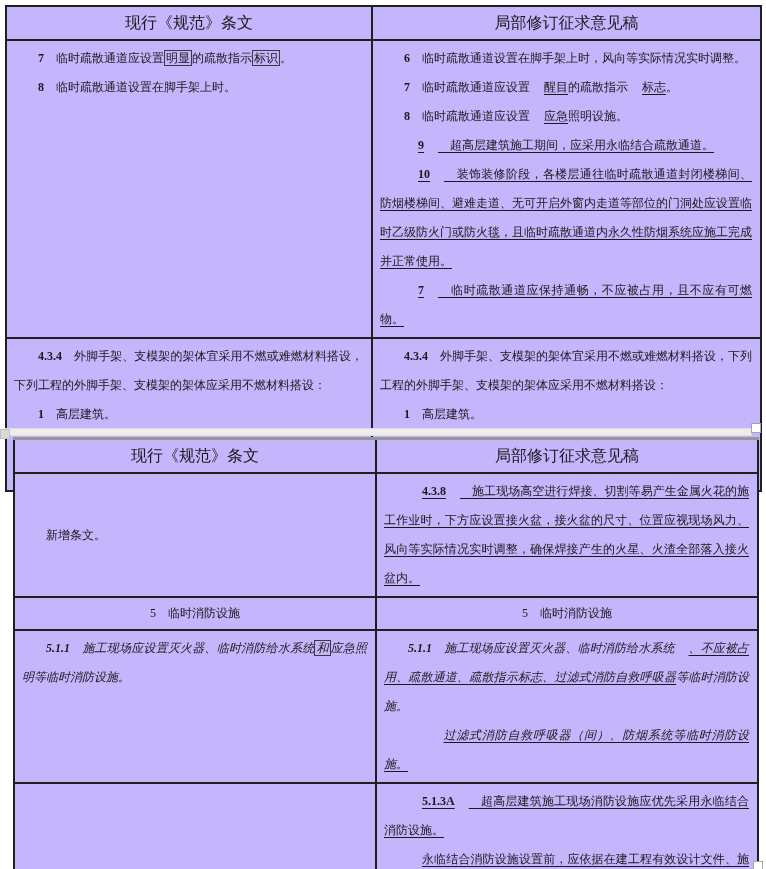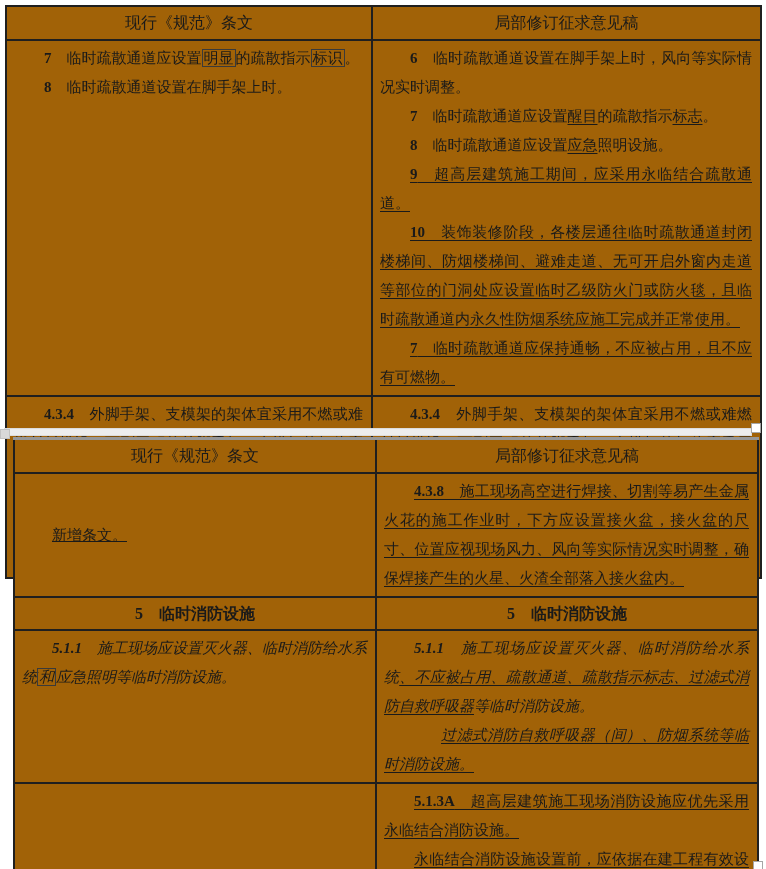--- a/index.html
+++ b/index.html
@@ -1,51 +1,51 @@
 <!DOCTYPE html>
 <html><head>
 <meta charset="utf-8">
 <style>
   html,body{margin:0;padding:0;}
   body{
     width:766px;height:869px;position:relative;overflow:hidden;
     background:#ffffff;color:#1a1a1a;
     font-family:"Liberation Serif","DejaVu Serif",serif;
   }
-  .doc-table{border-collapse:collapse;table-layout:fixed;position:absolute;background:#a16207;}
+  .doc-table{border-collapse:collapse;table-layout:fixed;position:absolute;background:#c4b5fd;}
   .t1{left:5px;top:5px;width:755px;}
   .t2{left:13px;top:437px;width:744px;}
   .doc-table td,.doc-table th{
     border:2px solid #1f1f1f;
-    font-size:15px;vertical-align:top;
+    font-size:12px;vertical-align:top;
     padding:3px 8px 3px 7px;
     overflow:hidden;
   }
   .doc-table th{
     font-weight:normal;text-align:center;vertical-align:middle;
     font-size:16px;height:28px;padding:2px;
   }
   
   .t2 th{border-top:3px solid #979797;}
   
   .t1 tr.r0 td{height:242px;}
   .t1 tr.r1 td{height:120px;}
   .t2 tr.r0 td{height:90px;}
   .t2 tr.r1 td{height:27px;}
   .t2 tr.r2 td{height:86px;font-style:italic;}
   .t2 tr.r3 td{height:158px;}
   
-  .t2 tr.r0 td.cell-left,.t2 tr.r3 td.cell-left{vertical-align:middle;text-decoration:underline;}
+  .t2 tr.r0 td.cell-left,.t2 tr.r3 td.cell-left{vertical-align:middle;}
   .para{margin:0;line-height:29px;text-align:justify;text-indent:2em;}
   .para.deep{text-indent:3.8em;}
   .seg-b{font-weight:bold;}
-  .seg-u{text-decoration:underline;text-underline-offset:3px;text-decoration-thickness:1px;}
+  .seg-u{text-decoration:underline;text-underline-offset:3px;text-decoration-thickness:1px;margin-left:14px;}
   .seg-box{border:1px solid #3a3a3a;padding:0 1px;}
   td.heading{
-    text-align:center;font-weight:bold;font-size:16px;
+    text-align:center;font-weight:normal;font-size:12px;
     vertical-align:middle;padding:2px;line-height:27px;
   }
   
   .sel-bar{position:absolute;left:4px;top:428px;width:748px;height:8px;
     background:#ededed;border:1px solid #dcdcdc;box-sizing:border-box;}
   .sel-sq{position:absolute;left:0px;top:429px;width:10px;height:10px;
     background:#d9d9d9;border:1px solid #c2c2c2;box-sizing:border-box;}
   .handle{position:absolute;width:8px;height:8px;background:#fff;
     border:1px solid #a6a6a6;box-sizing:content-box;}
   .handle-1{left:751px;top:423px;}

